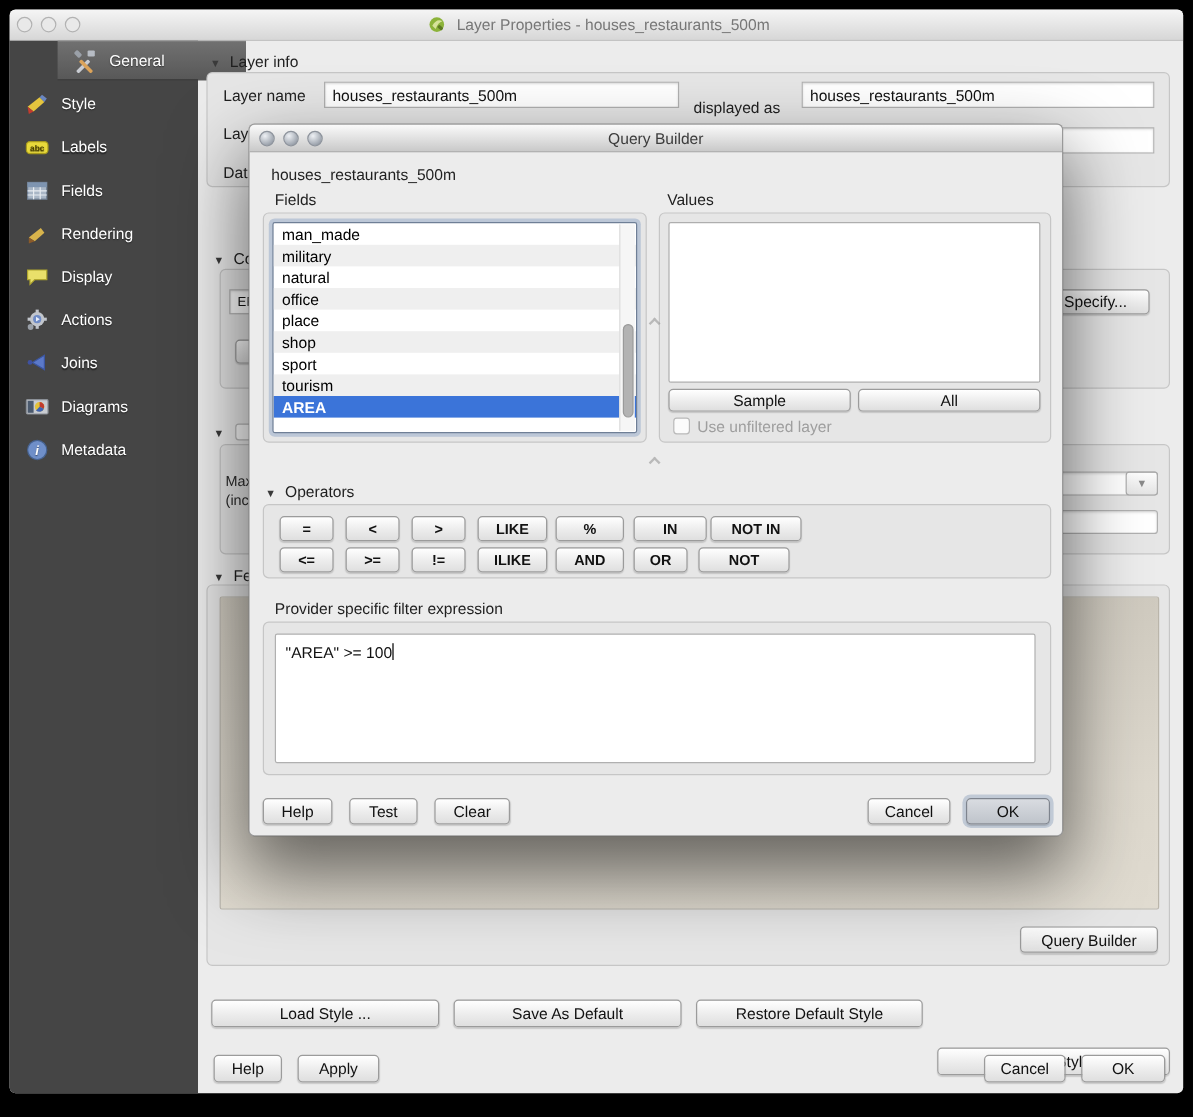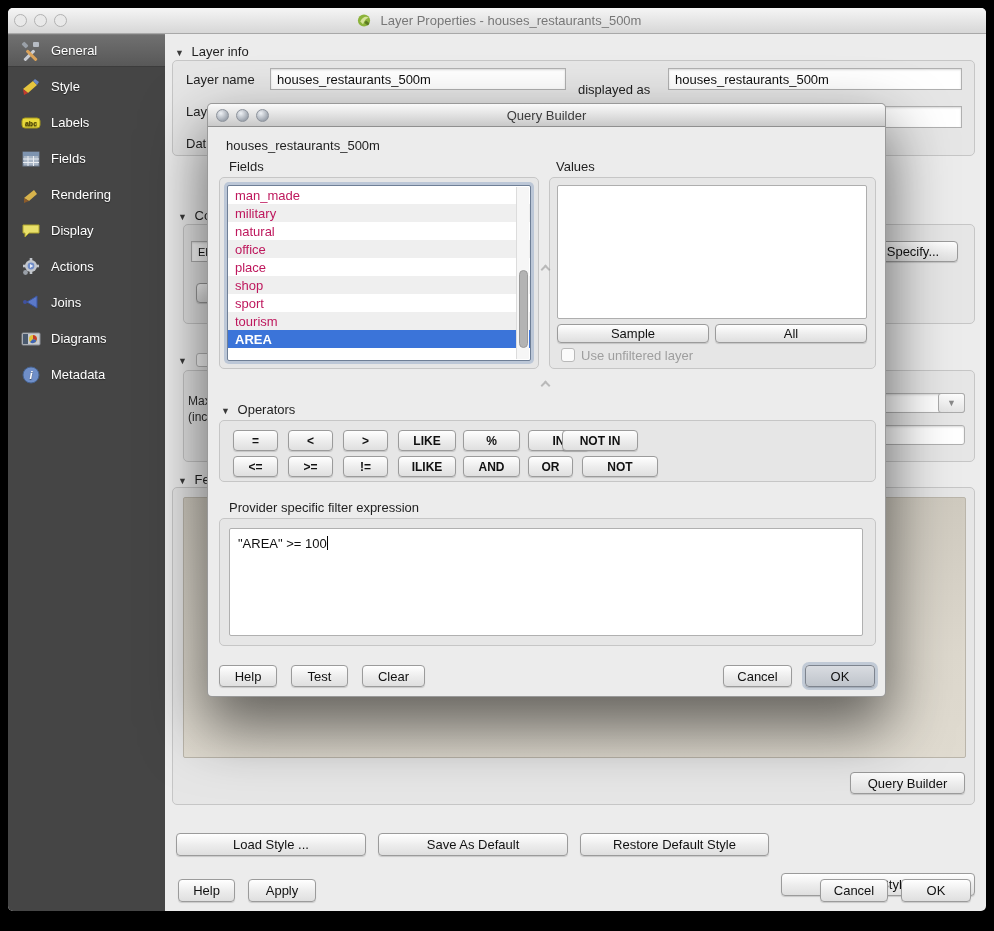--- a/index.html
+++ b/index.html
@@ -12,21 +12,21 @@
             background:linear-gradient(#f5f5f5,#d7d7d7);border-bottom:1px solid #a8a8a8;
             border-radius:5px 5px 0 0;display:flex;align-items:center;justify-content:center;}
   .titlebar .title{font-size:13px;color:#777;display:flex;align-items:center;gap:6px;}
   .tl{position:absolute;width:13px;height:13px;border-radius:50%;border:1px solid #b2b2b2;background:#e9e9e9;top:6px;}
   .tl.filled{background:radial-gradient(circle at 35% 30%,#eef1f5,#9aa1ab 75%);border-color:#8d939c;}
 
   .sidebar{position:absolute;left:8px;top:34px;width:157px;height:877px;background:#454545;
            border-radius:0 0 0 5px;}
   .sbitem{position:absolute;left:0;width:157px;height:33px;display:flex;align-items:center;gap:9px;
           padding-left:12px;color:#fff;font-size:13px;text-shadow:0 1px 1px rgba(0,0,0,.5);cursor:default;}
-  .sbitem.sel{background:linear-gradient(#707070,#585858);border-top:1px solid #7d7d7d;border-bottom:1px solid #3c3c3c;}
+  .sbitem.sel{background:linear-gradient(#707070,#585858);border-top:1px solid #7d7d7d;border-bottom:1px solid #3c3c3c;margin-left:40px;}
   .sbicon{width:22px;height:20px;flex:0 0 22px;}
 
   .label13{position:absolute;font-size:13px;color:#1f1f1f;white-space:nowrap;}
   .label12{position:absolute;font-size:12px;color:#2c2c2c;white-space:nowrap;}
   .disc{font-size:9px;color:#3a3a3a;margin-right:4px;}
   .groupbox{position:absolute;background:#e6e6e6;border:1px solid #c6c6c6;border-radius:5px;}
   .input{position:absolute;background:#fff;border:1px solid #b0b0b0;font-size:13px;color:#111;
          display:flex;align-items:center;padding:0 6px;box-shadow:inset 0 1px 2px rgba(0,0,0,.15);white-space:nowrap;overflow:hidden;}
   .btn{position:absolute;display:flex;align-items:center;justify-content:center;
        background:linear-gradient(#ffffff,#ececec 55%,#dfdfdf);border:1px solid #9b9b9b;border-radius:4px;
@@ -38,21 +38,21 @@
   .dialog{position:absolute;left:207px;top:103px;width:679px;height:594px;background:#ececec;
           border-radius:5px;border:1px solid rgba(0,0,0,.35);
           box-shadow:0 28px 60px 4px rgba(0,0,0,.55);z-index:10;}
   .dlg-titlebar{position:absolute;left:0;top:0;width:677px;height:23px;
                 background:linear-gradient(#fafafa,#c9c9c9);border-bottom:1px solid #8f8f8f;
                 border-radius:5px 5px 0 0;display:flex;align-items:center;justify-content:center;}
   .dlg-titlebar .title{font-size:13px;color:#3c3c3c;}
 
   .fieldlist{position:absolute;background:#fff;border:1px solid #6f7f96;border-radius:2px;
              box-shadow:0 0 0 3px rgba(110,140,185,.35);overflow:hidden;}
-  .fieldrow{height:18px;display:flex;align-items:center;padding-left:7px;font-size:13px;color:#be185d;}
+  .fieldrow{height:18px;display:flex;align-items:center;padding-left:7px;font-size:13px;color:#000000;}
   .fieldrow:nth-child(even){background:#efefef;}
   .fieldrow.sel{background:#3b74d9;color:#fff;font-weight:bold;}
   .scrolltrack{position:absolute;top:1px;right:1px;bottom:1px;width:13px;background:#f6f6f6;border-left:1px solid #dcdcdc;}
   .scrollthumb{position:absolute;left:2px;width:9px;border-radius:5px;background:#b3b3b3;border:1px solid #9a9a9a;}
 
   .valuebox{position:absolute;background:#fff;border:1px solid #aeaeae;border-radius:2px;}
   .checkbox{position:absolute;width:14px;height:14px;background:#fbfbfb;border:1px solid #b9b9b9;border-radius:3px;}
   .disabledlbl{color:#9e9e9e;}
   .textarea{position:absolute;background:#fff;border:1px solid #b0b0b0;border-radius:2px;
             font-size:13px;color:#111;padding:7px 8px;}
@@ -325,21 +325,21 @@
       </div>
     <div class="btn op" style="left:190px;top:326px;width:58px;height:21px;">
         <span>LIKE</span>
       </div>
     <div class="btn op" style="left:255px;top:326px;width:57px;height:21px;">
         <span>%</span>
       </div>
     <div class="btn op" style="left:320px;top:326px;width:61px;height:21px;">
         <span>IN</span>
       </div>
-    <div class="btn op" style="left:354px;top:326px;width:76px;height:21px;">
+    <div class="btn op" style="left:384px;top:326px;width:76px;height:21px;">
         <span>NOT IN</span>
       </div>
     <div class="btn op" style="left:25px;top:352px;width:45px;height:21px;">
         <span>&lt;=</span>
       </div>
     <div class="btn op" style="left:80px;top:352px;width:45px;height:21px;">
         <span>&gt;=</span>
       </div>
     <div class="btn op" style="left:135px;top:352px;width:45px;height:21px;">
         <span>!=</span>

